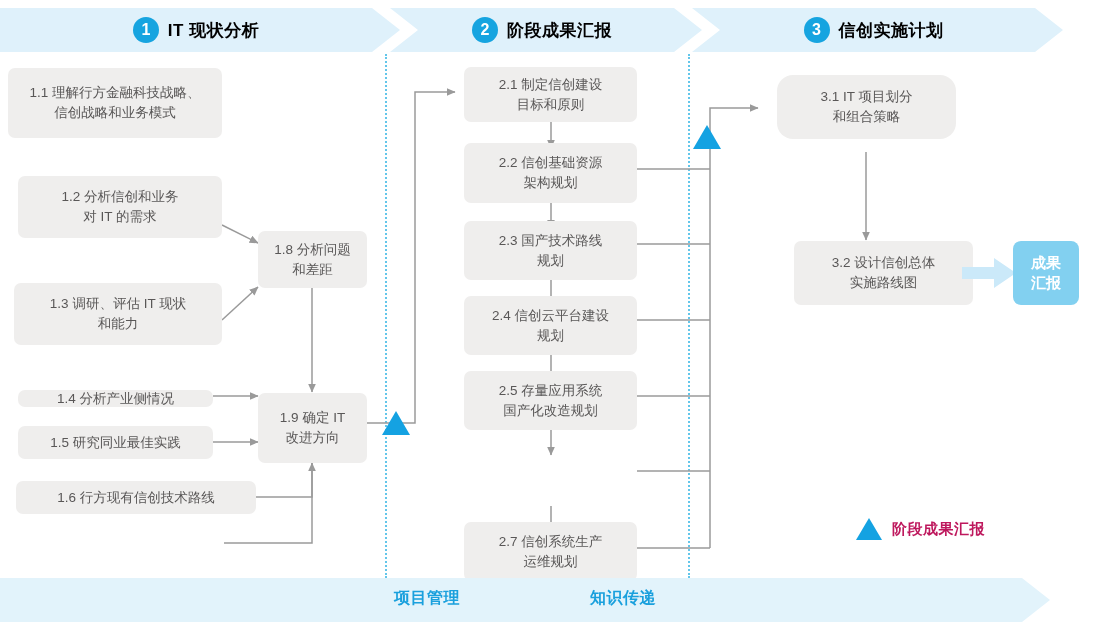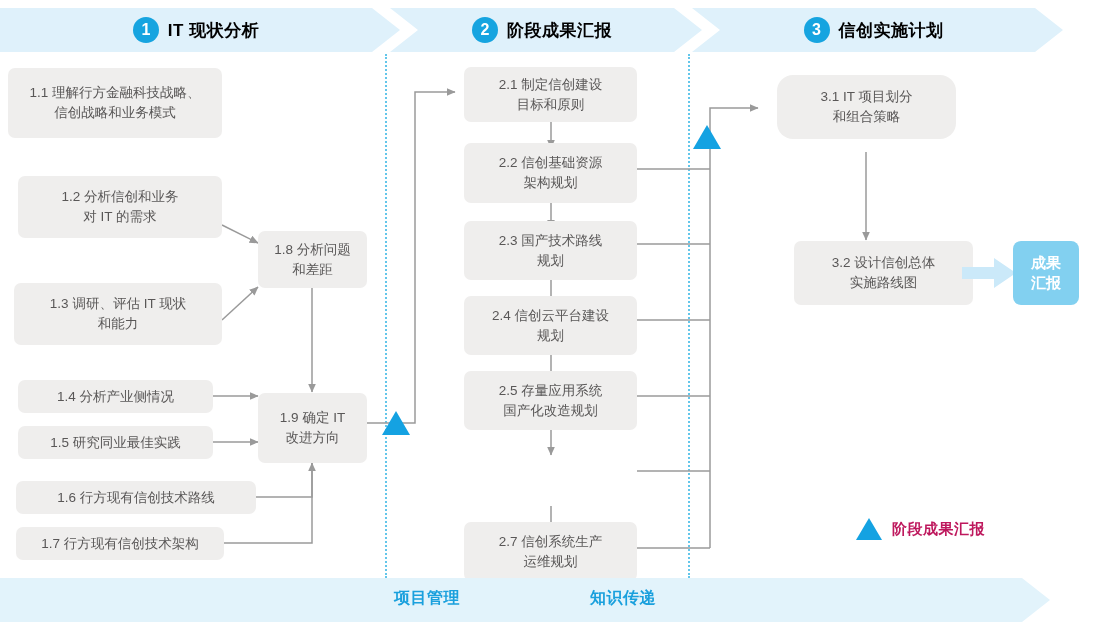--- a/index.html
+++ b/index.html
@@ -197,24 +197,23 @@
   <div style="position:absolute;left:382px;top:411px;width:0;height:0;
               border-left:14px solid transparent;border-right:14px solid transparent;
               border-bottom:24px solid #14a2e2;"></div>
   <div style="position:absolute;left:693px;top:125px;width:0;height:0;
               border-left:14px solid transparent;border-right:14px solid transparent;
               border-bottom:24px solid #14a2e2;"></div>
 
   <div class="box" style="left:8px;top:68px;width:214px;height:70px;">1.1 理解行方金融科技战略、<br>信创战略和业务模式</div>
   <div class="box" style="left:18px;top:176px;width:204px;height:62px;">1.2 分析信创和业务<br>对 IT 的需求</div>
   <div class="box" style="left:14px;top:283px;width:208px;height:62px;">1.3 调研、评估 IT 现状<br>和能力</div>
-  <div class="box" style="left:18px;top:380px;width:195px;height:33px;">1.4 分析产业侧情况</div>
+  <div class="box" style="left:18px;top:390px;width:195px;height:17px;">1.4 分析产业侧情况</div>
   <div class="box" style="left:18px;top:426px;width:195px;height:33px;">1.5 研究同业最佳实践</div>
   <div class="box" style="left:16px;top:481px;width:240px;height:33px;">1.6 行方现有信创技术路线</div>
-  <div class="box" style="left:16px;top:527px;width:208px;height:33px;">1.7 行方现有信创技术架构</div>
   <div class="box" style="left:258px;top:231px;width:109px;height:57px;">1.8 分析问题<br>和差距</div>
   <div class="box" style="left:258px;top:393px;width:109px;height:70px;">1.9 确定 IT<br>改进方向</div>
 
   <div class="box" style="left:464px;top:67px;width:173px;height:55px;">2.1 制定信创建设<br>目标和原则</div>
   <div class="box" style="left:464px;top:143px;width:173px;height:60px;">2.2 信创基础资源<br>架构规划</div>
   <div class="box" style="left:464px;top:221px;width:173px;height:59px;">2.3 国产技术路线<br>规划</div>
   <div class="box" style="left:464px;top:296px;width:173px;height:59px;">2.4 信创云平台建设<br>规划</div>
   <div class="box" style="left:464px;top:371px;width:173px;height:59px;">2.5 存量应用系统<br>国产化改造规划</div>
   <div class="box" style="left:464px;top:522px;width:173px;height:59px;">2.7 信创系统生产<br>运维规划</div>
 

